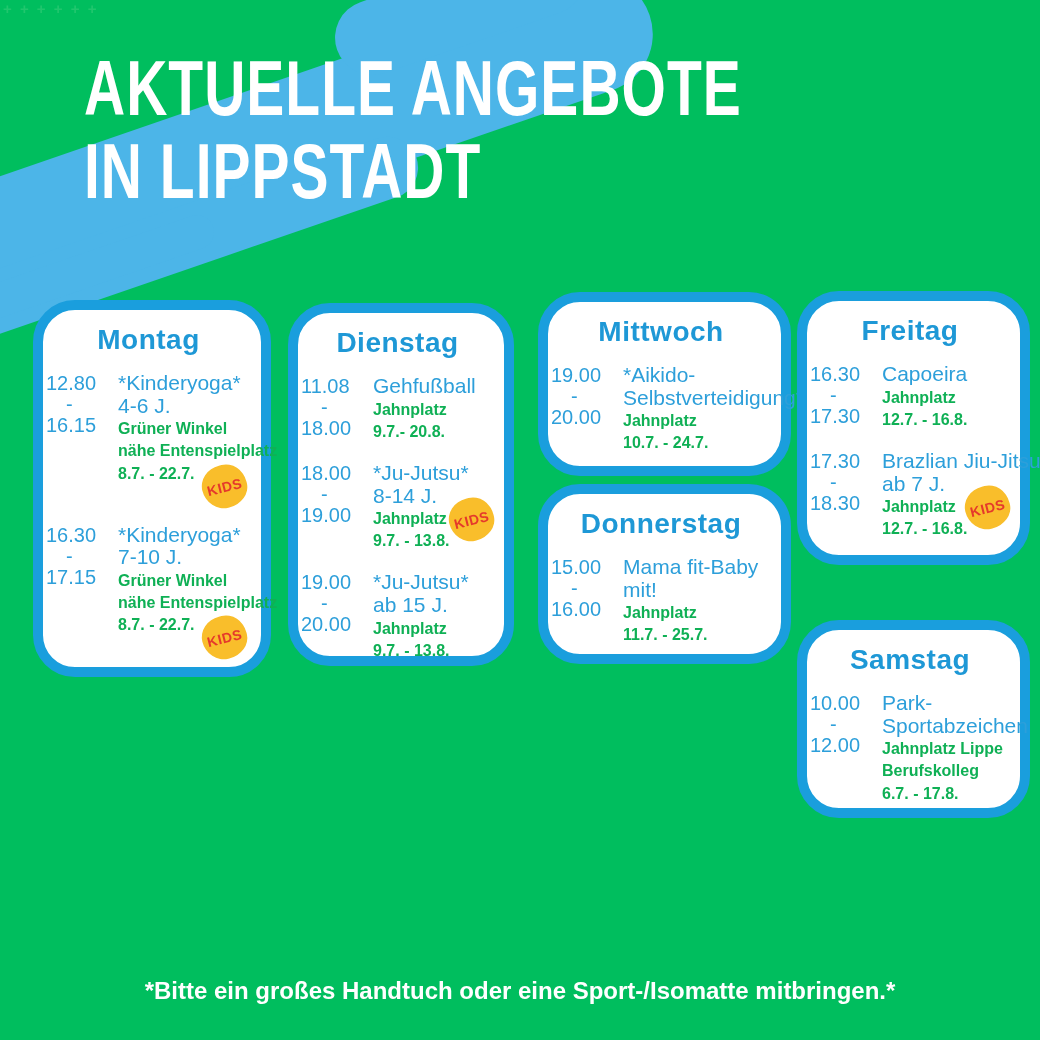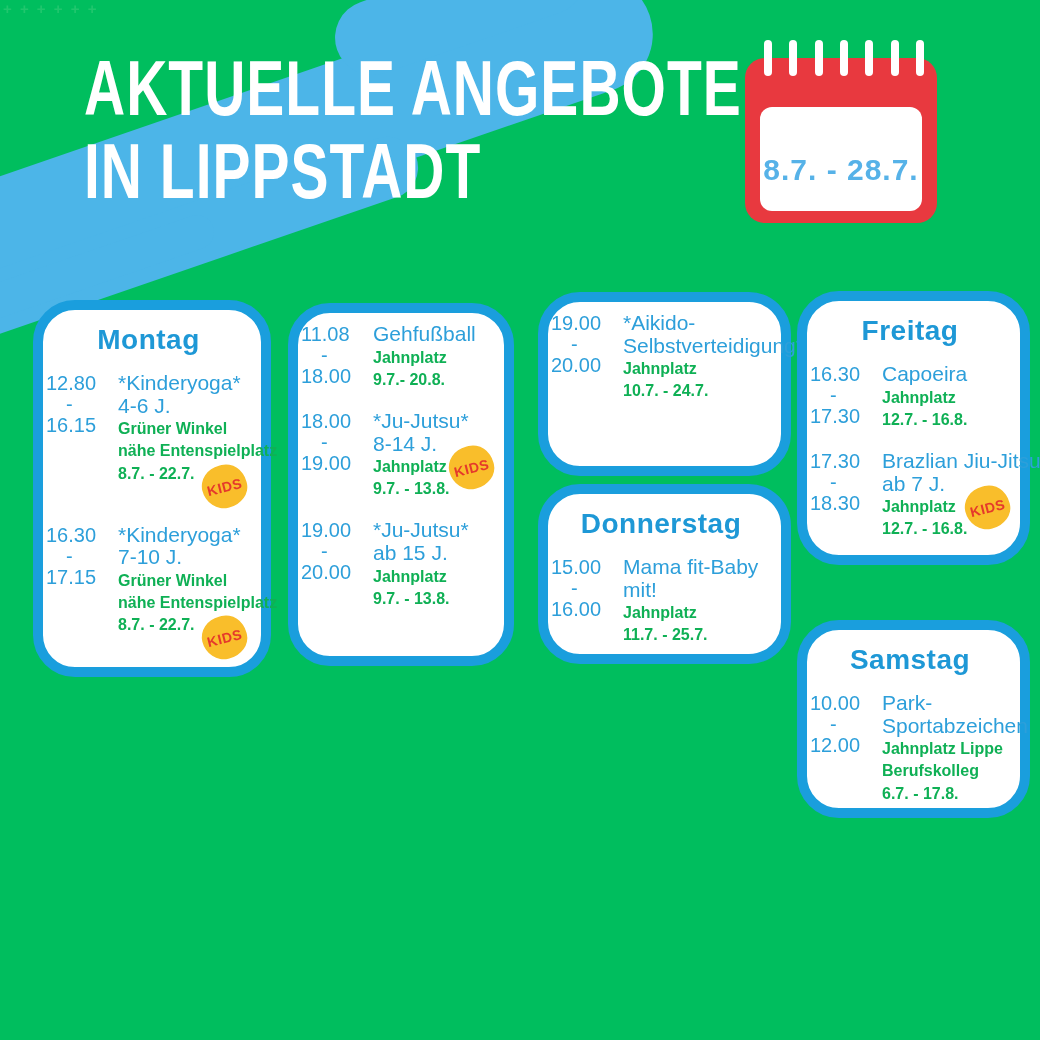--- a/index.html
+++ b/index.html
@@ -94,36 +94,20 @@
   <div class="stroke stroke-1"></div>
   <div class="stroke stroke-2"></div>
   <div class="stroke stroke-3"></div>
   <div class="stroke stroke-4"></div>
 
   <div class="headline">
     <div>AKTUELLE ANGEBOTE</div>
     <div>IN LIPPSTADT</div>
   </div>
 
-  <div class="calendar">
-    <div class="cal-rings">
-      <span class="ring"></span>
-      <span class="ring"></span>
-      <span class="ring"></span>
-      <span class="ring"></span>
-      <span class="ring"></span>
-      <span class="ring"></span>
-      <span class="ring"></span>
-    </div>
-    <div class="cal-body">
-      <div class="cal-panel">
-        <div class="cal-date">8.7. - 28.7.</div>
-      </div>
-    </div>
-  </div>
 
   <div class="card card-montag">
     <div class="day-title">Montag</div>
     <div class="entry">
       <div class="time-col">
         <div>12.80</div>
         <div class="dash">-</div>
         <div>16.15</div>
       </div>
       <div class="detail-col">
@@ -146,20 +130,21 @@
         <div class="title-line">7-10 J.</div>
         <div class="loc-line">Grüner Winkel</div>
         <div class="loc-line">nähe Entenspielplatz</div>
         <div class="date-line">8.7. - 22.7.</div>
       </div>
       <div class="kids-badge kids-low">KIDS</div>
     </div>
   </div>
 
   <div class="card card-dienstag">
+    <div class="day-title">Dienstag</div>
     <div class="entry">
       <div class="time-col">
         <div>11.08</div>
         <div class="dash">-</div>
         <div>18.00</div>
       </div>
       <div class="detail-col">
         <div class="title-line">Gehfußball</div>
         <div class="loc-line">Jahnplatz</div>
         <div class="date-line">9.7.- 20.8.</div>
@@ -188,20 +173,21 @@
       <div class="detail-col">
         <div class="title-line">*Ju-Jutsu*</div>
         <div class="title-line">ab 15 J.</div>
         <div class="loc-line">Jahnplatz</div>
         <div class="date-line">9.7. - 13.8.</div>
       </div>
     </div>
   </div>
 
   <div class="card card-mittwoch">
+    <div class="day-title">Mittwoch</div>
     <div class="entry">
       <div class="time-col">
         <div>19.00</div>
         <div class="dash">-</div>
         <div>20.00</div>
       </div>
       <div class="detail-col">
         <div class="title-line">*Aikido-</div>
         <div class="title-line">Selbstverteidigung*</div>
         <div class="loc-line">Jahnplatz</div>
@@ -268,14 +254,15 @@
       <div class="detail-col">
         <div class="title-line">Park-</div>
         <div class="title-line">Sportabzeichen</div>
         <div class="loc-line">Jahnplatz Lippe</div>
         <div class="loc-line">Berufskolleg</div>
         <div class="date-line">6.7. - 17.8.</div>
       </div>
     </div>
   </div>
 
+  <div class="footer-note">*Bitte ein großes Handtuch oder eine Sport-/Isomatte mitbringen.*</div>
 
 </div>
 
 </body></html>

